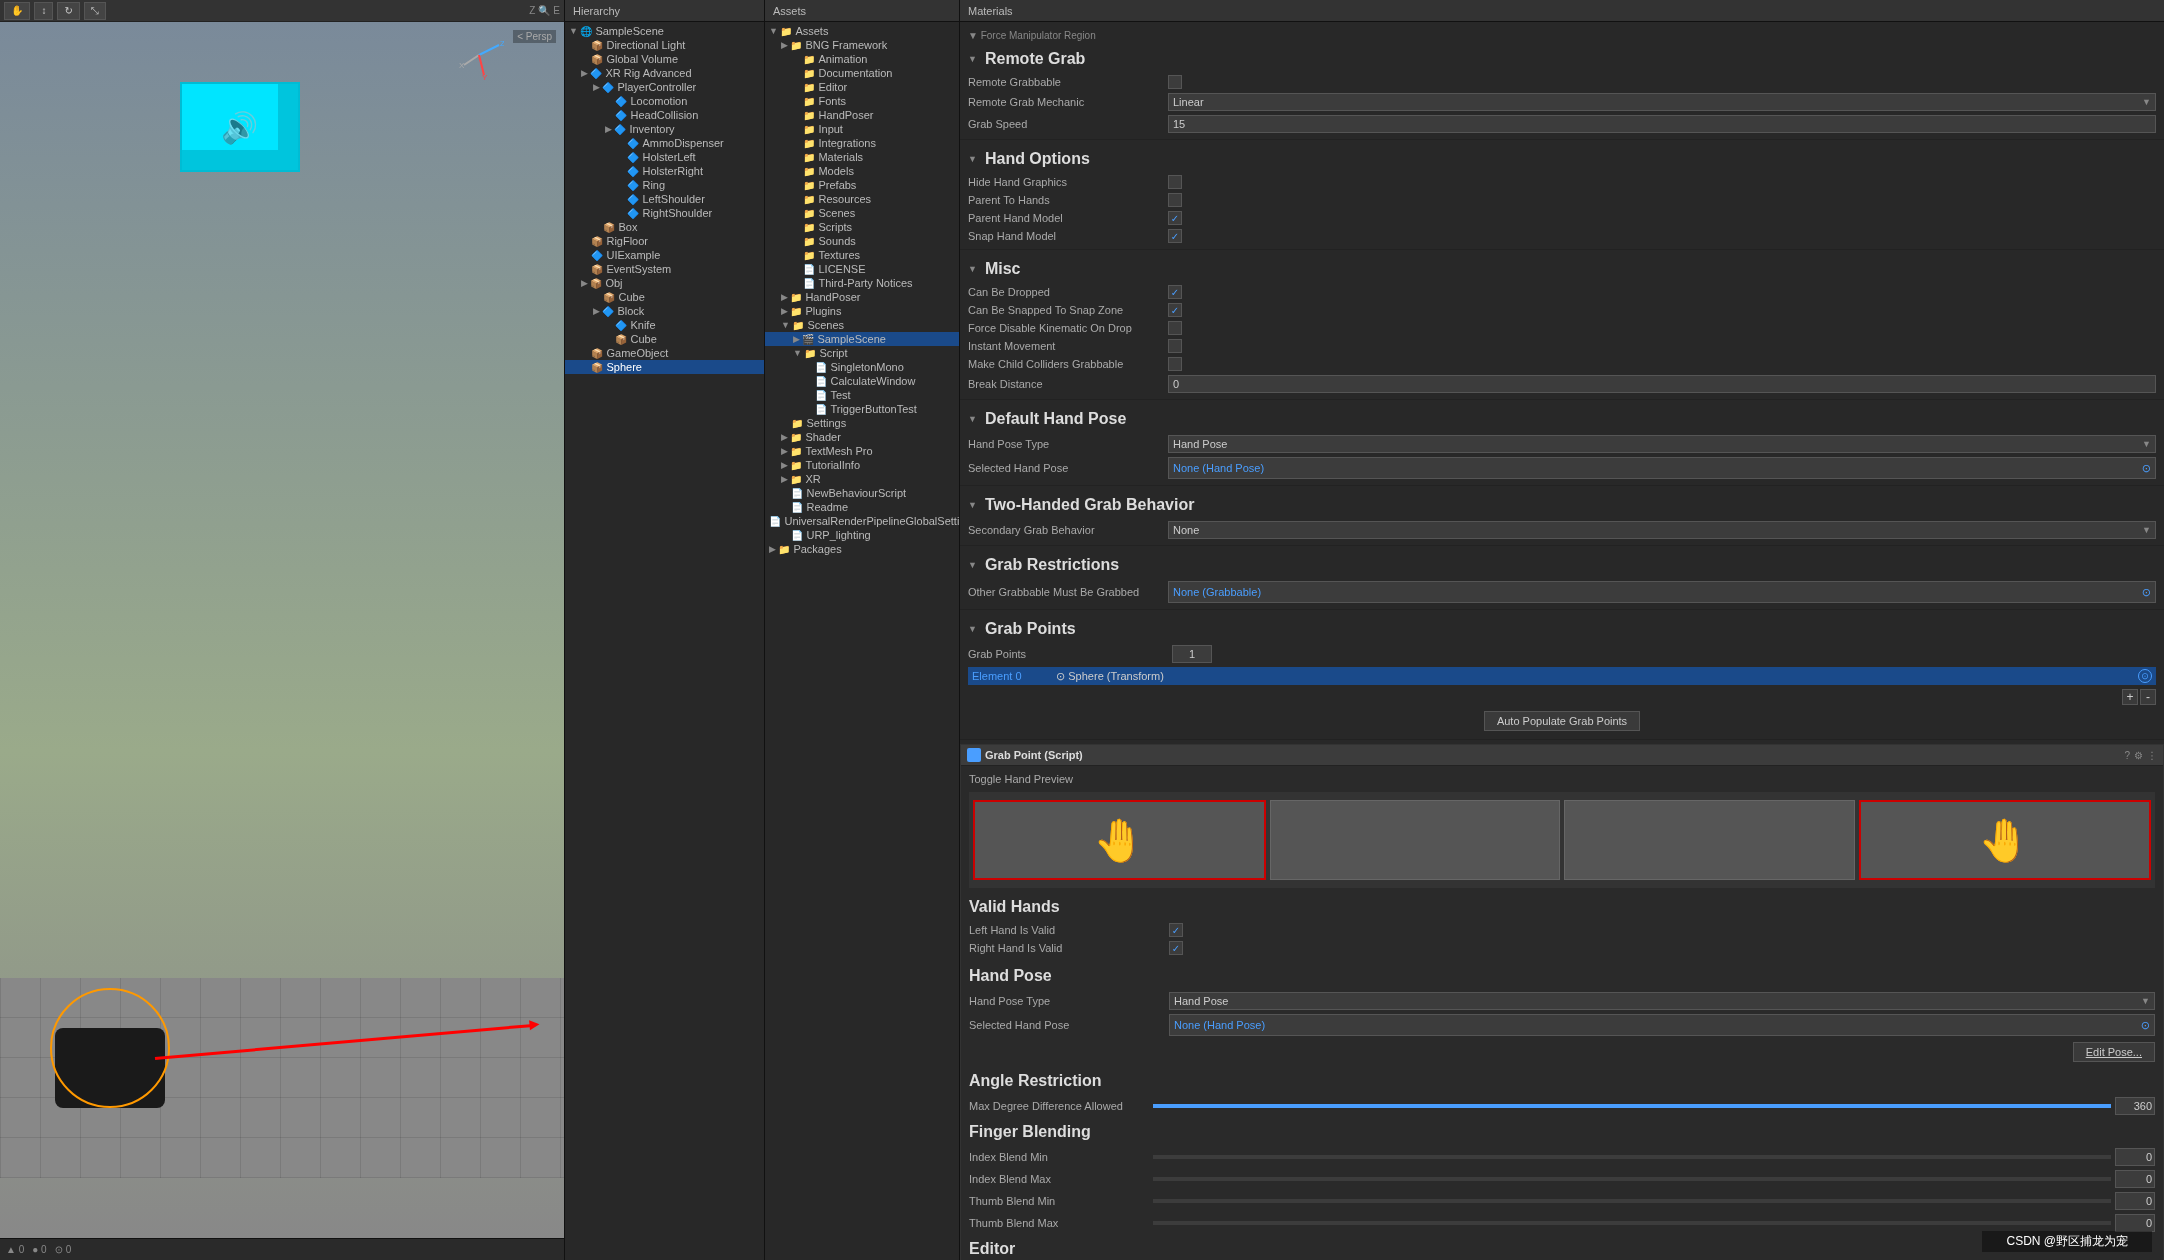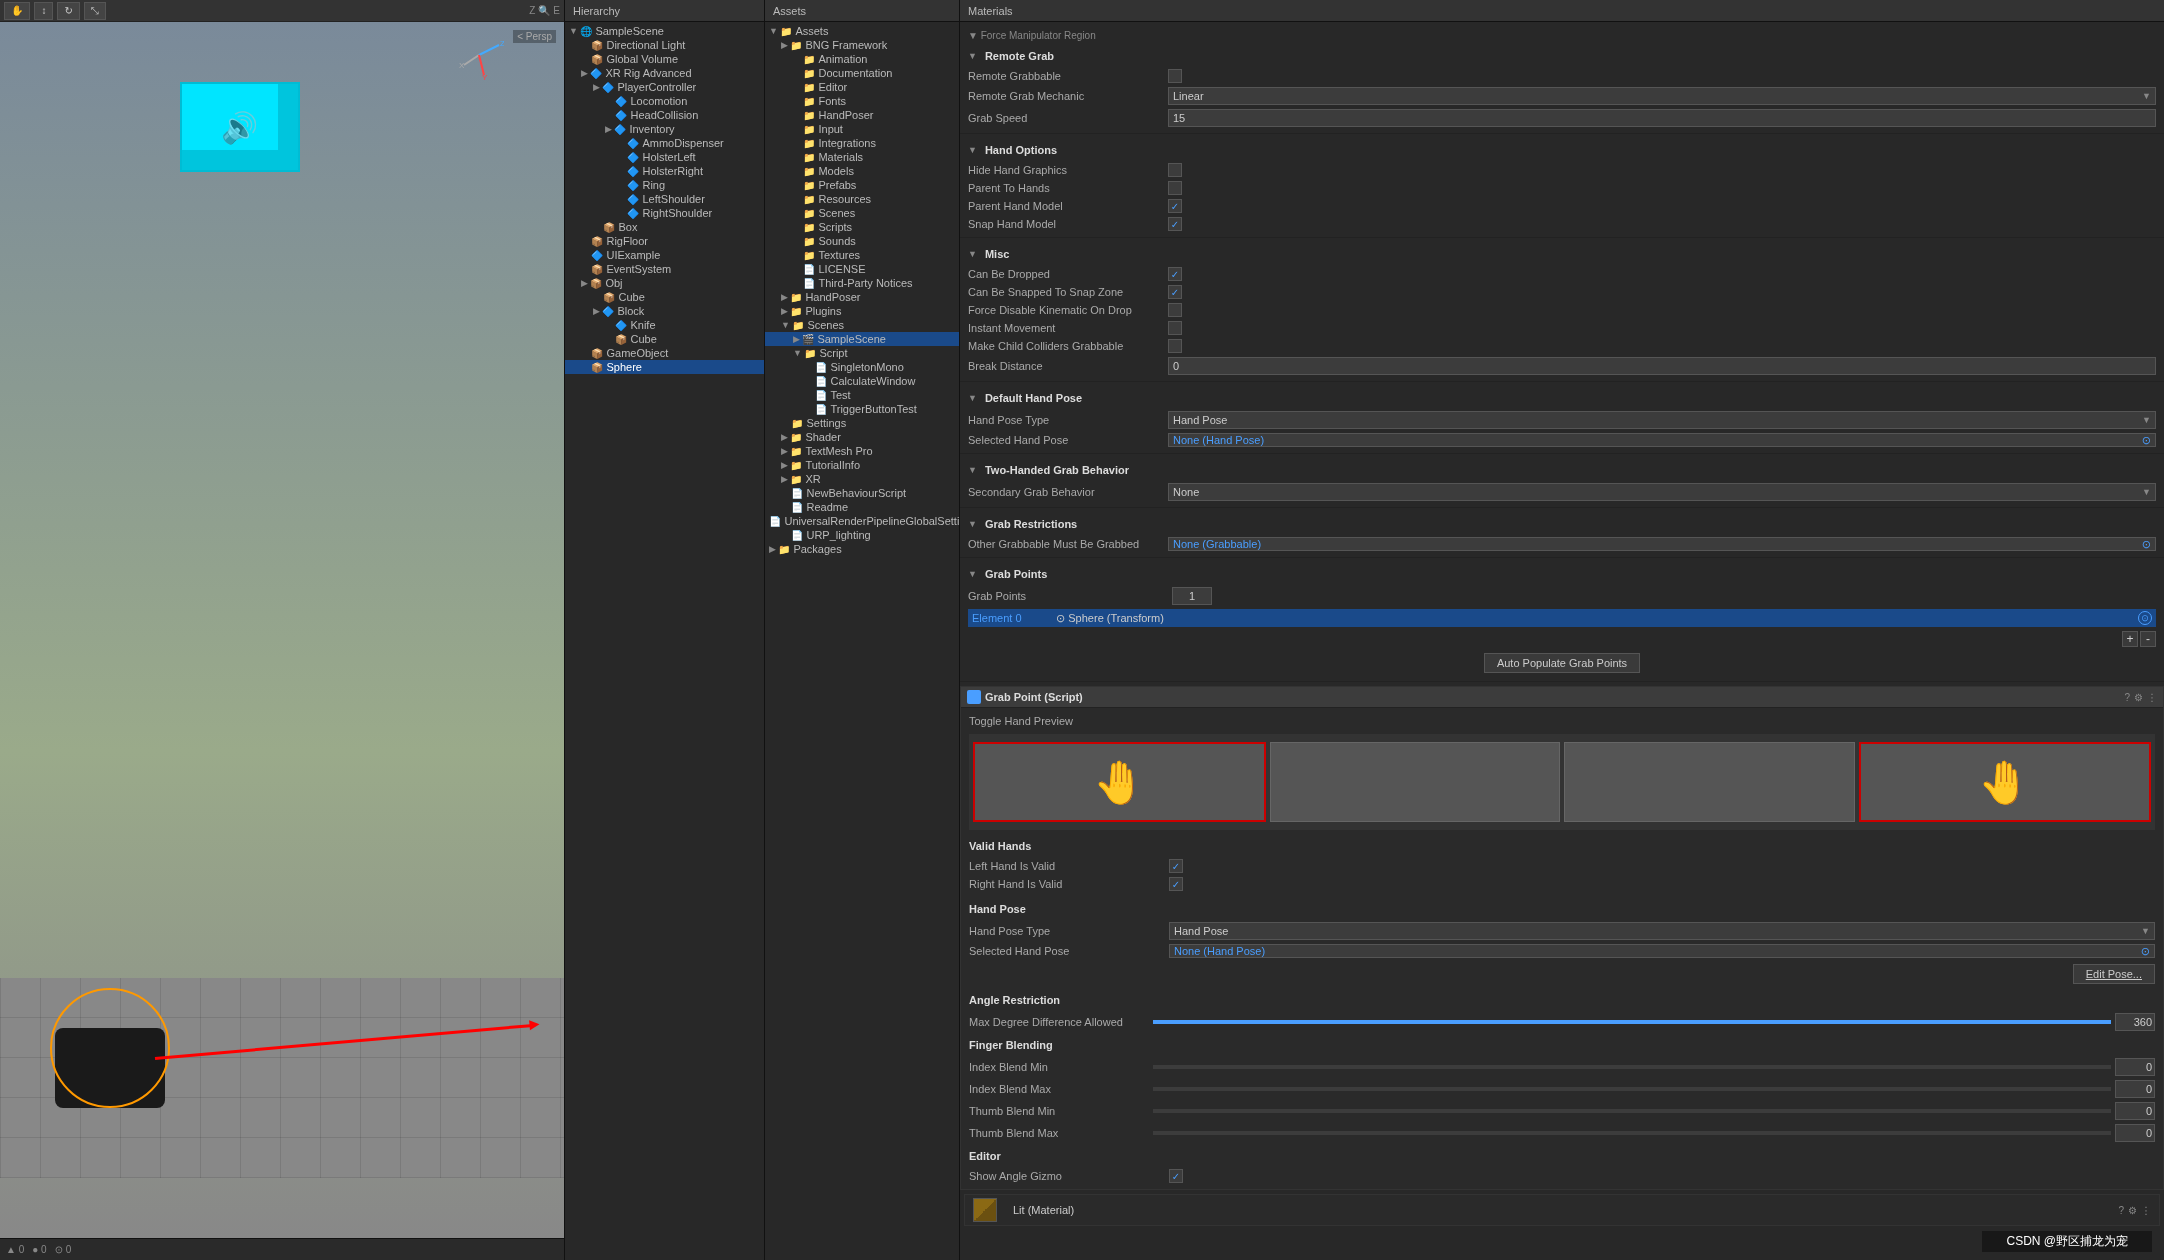--- a/index.html
+++ b/index.html
@@ -464,34 +464,34 @@
     .material-info { flex: 1; }
     .material-name { font-size: 11px; color: #ccc; }
     .material-shader { font-size: 10px; color: #888; }
 
     
     ::-webkit-scrollbar { width: 6px; }
     ::-webkit-scrollbar-track { background: #222; }
     ::-webkit-scrollbar-thumb { background: #555; border-radius: 3px; }
 
     .section-title {
-      font-size: 11px;
+      font-size: 16px;
       font-weight: bold;
       color: #ddd;
       padding: 3px 0 2px 0;
       text-align: right;
     }
 
     .insp-object-field {
       flex: 1;
       background: #3c3c3c;
       border: 1px solid #555;
       color: #4a9eff;
       font-size: 11px;
-      height: 14px;
+      height: 22px;
       padding: 0 4px;
       display: flex;
       align-items: center;
       justify-content: space-between;
     }
 
     .grab-count-input {
       width: 40px;
       background: #3c3c3c;
       border: 1px solid #555;

